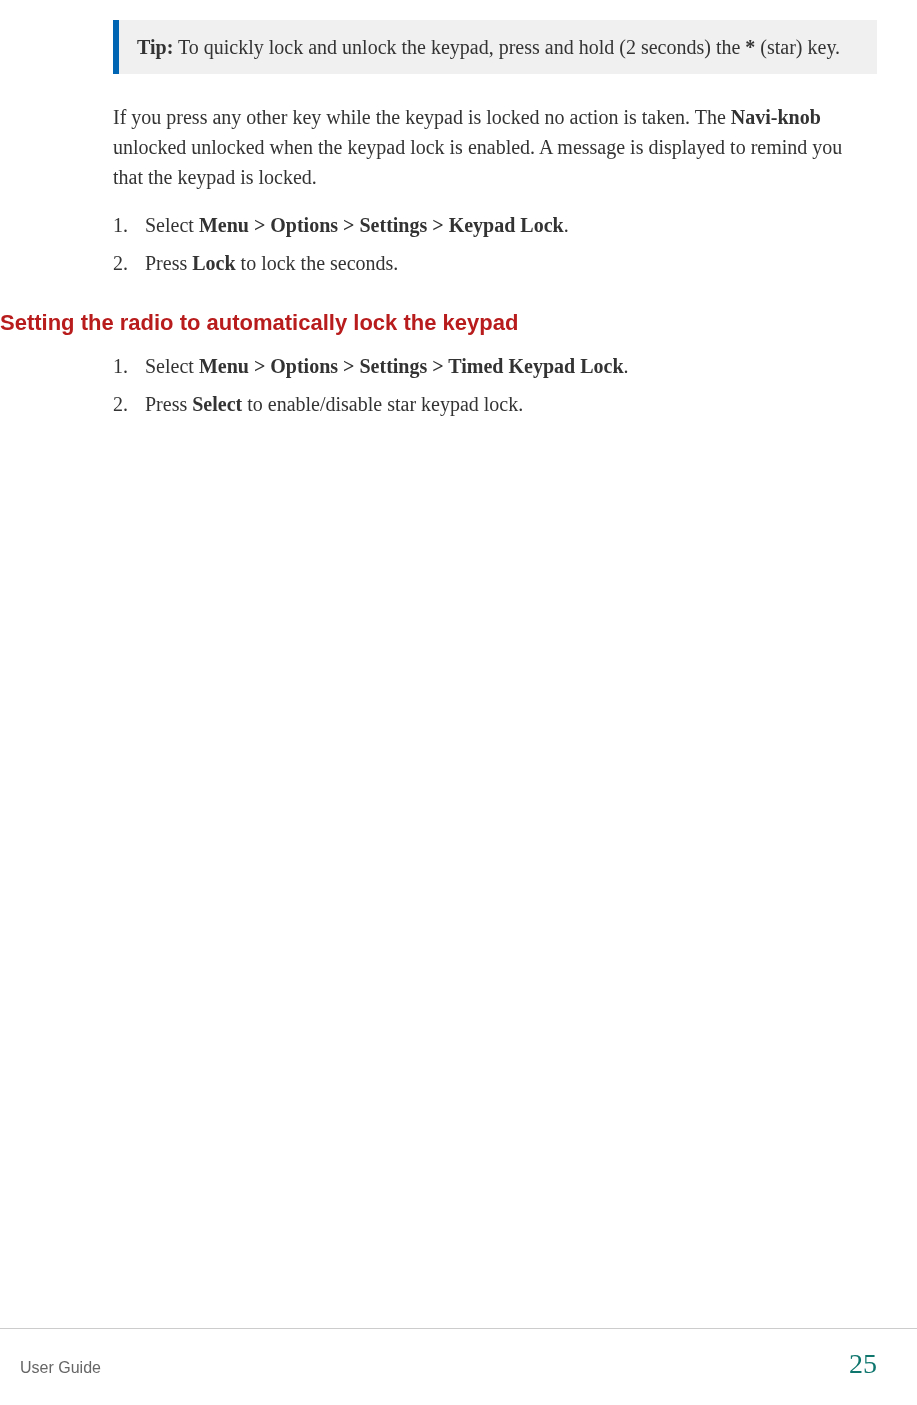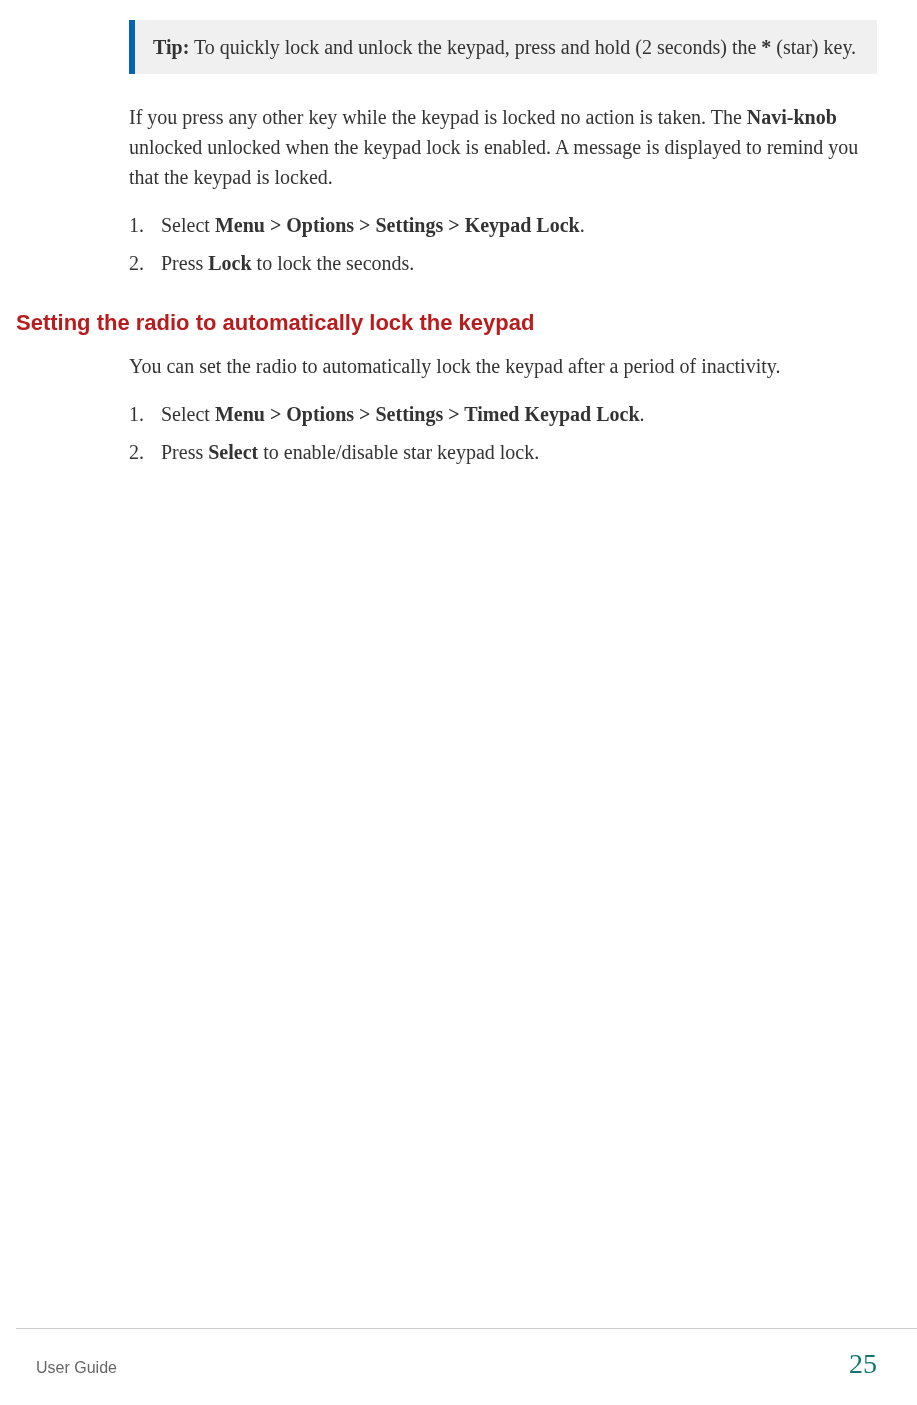--- a/index.html
+++ b/index.html
@@ -11,21 +11,21 @@
       font-family: Georgia, 'Times New Roman', serif;
       font-size: 20px;
       line-height: 1.5;
       color: #333;
       width: 917px;
       height: 1405px;
       position: relative;
       background: #fff;
     }
     .content {
-      padding: 20px 40px 0 16px;
+      padding: 20px 40px 0 0;
     }
     .tip-box {
       background: #f0f0f0;
       border-left: 6px solid #0066b3;
       padding: 12px 18px;
       margin-left: 113px;
       margin-bottom: 28px;
     }
     .tip-box .tip-label {
       font-weight: bold;
@@ -66,21 +66,21 @@
       font-weight: bold;
       font-size: 22px;
       margin-left: 0;
       margin-bottom: 12px;
       margin-top: 28px;
       color: #b91c1c;
     }
     .footer {
       position: absolute;
       bottom: 20px;
-      left: 16px;
+      left: 0;
       right: 0;
       border-top: 1px solid #ccc;
       padding: 14px 40px 0 20px;
       display: flex;
       justify-content: space-between;
       align-items: baseline;
     }
     .footer-left {
       font-family: Arial, Helvetica, sans-serif;
       font-size: 16px;
@@ -111,21 +111,20 @@
     <li>
       <span>Select </span><span class="bold">Menu &gt; Options &gt; Settings &gt; Keypad Lock</span><span>.</span>
     </li>
     <li>
       <span>Press </span><span class="bold">Lock</span><span> to lock the seconds.</span>
     </li>
   </ol>
 
   <h2 class="section-heading">Setting the radio to automatically lock the keypad</h2>
 
-  <p class="body-text">You can set the radio to automatically lock the keypad after a period of inactivity.</p>
 
   <ol class="ordered-list">
     <li>
       <span>Select </span><span class="bold">Menu &gt; Options &gt; Settings &gt; Timed Keypad Lock</span><span>.</span>
     </li>
     <li>
       <span>Press </span><span class="bold">Select</span><span> to enable/disable star keypad lock.</span>
     </li>
   </ol>
 

